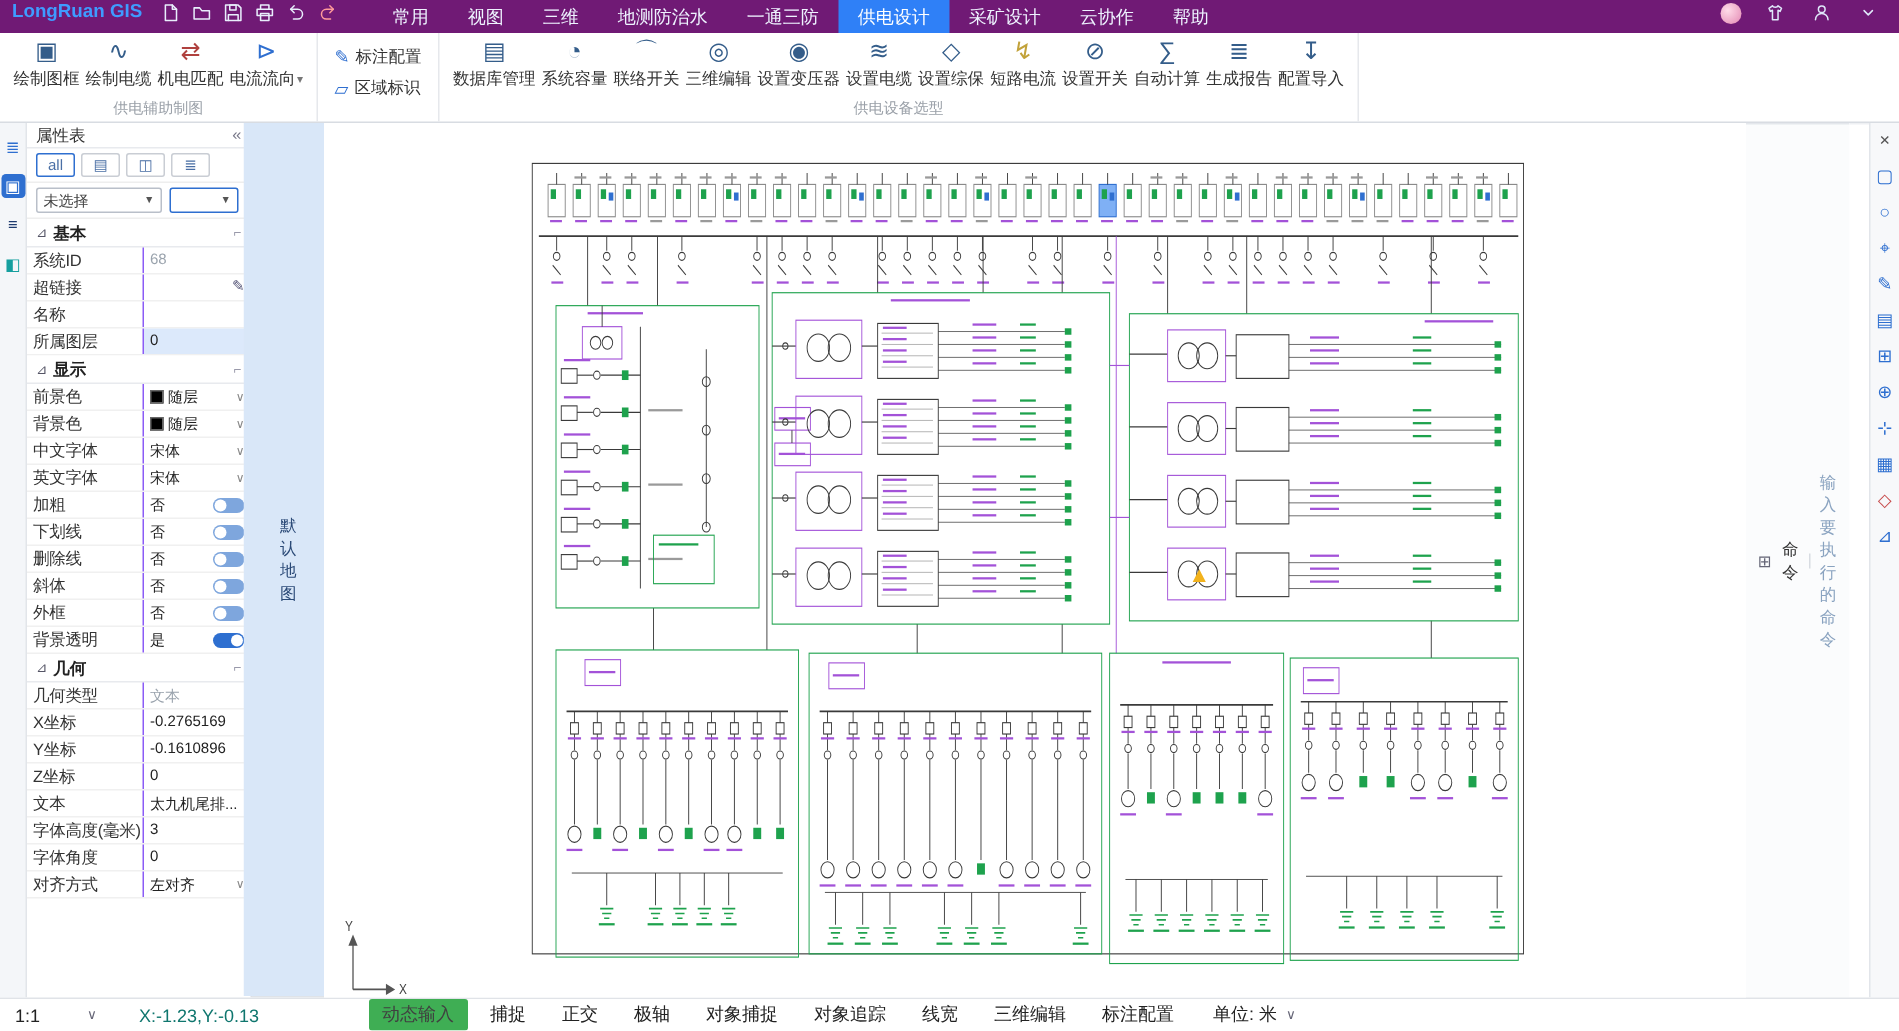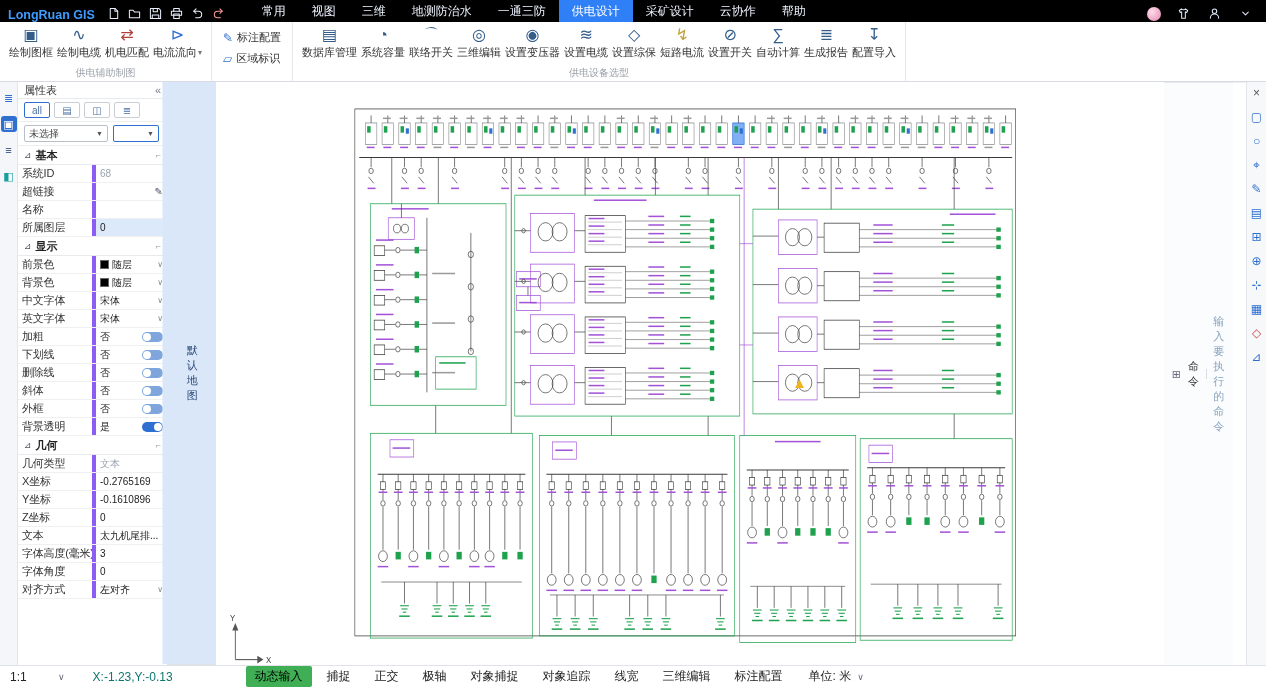--- a/index.html
+++ b/index.html
@@ -1,21 +1,21 @@
 <!DOCTYPE html>
 <html><head>
 <meta charset="utf-8">
 <style>
 *{margin:0;padding:0;box-sizing:border-box}
 html,body{width:1266px;height:687px;overflow:hidden;background:#fff;
   font-family:"Liberation Sans","DejaVu Sans",sans-serif;font-size:12px;color:#222}
 #app{width:1266px;height:687px;display:flex;flex-direction:column}
 
 
-.menubar{flex:0 0 22px;background:#000000;display:flex;align-items:flex-end;color:#e8eefc}
+.menubar{flex:0 0 22px;background:#701a75;display:flex;align-items:flex-start;color:#e8eefc}
 .logo{color:#3f9bff;font-weight:bold;font-size:12.5px;padding:0 10px 0 8px;white-space:nowrap}
 .file-icons{display:flex;gap:4px;align-items:center;margin-right:22px}
 .svg-ic{display:flex;align-items:center;justify-content:center;width:17px;height:17px;cursor:pointer}
 .menu-tabs{display:flex;height:100%}
 .menu-tab{padding:0 13px;line-height:22px;font-size:12px;color:#eef3ff;cursor:pointer;white-space:nowrap}
 .menu-tab.active{background:#2f80f7;color:#fff}
 .menubar-right{margin-left:auto;display:flex;align-items:center;gap:14px;padding-right:12px}
 .avatar{width:14px;height:14px;border-radius:50%;background:radial-gradient(circle at 35% 35%,#ffdce9,#e387b2);cursor:pointer}
 
 
@@ -48,21 +48,21 @@
 .props-selects{flex:0 0 24px;display:flex;gap:5px;padding:3px 6px;border-bottom:1px solid #eee;align-items:center}
 .psel{border:1px solid #b9bfc9;border-radius:2px;height:17px;display:flex;align-items:center;justify-content:space-between;padding:0 4px;font-size:10px;color:#444;cursor:pointer;background:#fff}
 .psel.first{width:84px}.psel.second{width:46px;border-color:#2e6fd0}
 .psel .dkch{font-size:7px;color:#555}
 .props-body{flex:1;overflow:hidden}
 .psec-h{display:flex;align-items:center;justify-content:space-between;height:19px;padding:0 6px;font-weight:bold;color:#222;border-bottom:1px solid #e8eaee;background:#fff}
 .psec-t{display:flex;align-items:center;gap:4px}
 .psec-h .tri{font-size:9px;color:#556;font-weight:normal;cursor:pointer}
 .psec-h .corner{font-size:9px;color:#99a;font-weight:normal;cursor:pointer}
 .prow{display:flex;height:18px;border-bottom:1px solid #f0f0f0}
-.prow .pl{width:78px;padding:0 4px;display:flex;align-items:center;border-right:4px solid #8b5cf6;color:#333;white-space:nowrap;overflow:hidden;letter-spacing:-.2px}
+.prow .pl{width:78px;padding:0 4px;display:flex;align-items:center;border-right:1px solid #8b5cf6;color:#333;white-space:nowrap;overflow:hidden;letter-spacing:-.2px}
 .prow .pv{flex:1;padding:0 4px;display:flex;align-items:center;gap:3px;color:#222;font-size:10px;overflow:hidden}
 .pv.muted .val{color:#9aa3ad}
 .pv.hl{background:#dce9fb}
 .swatch{width:9px;height:9px;background:#000;border:1px solid #666;flex:0 0 9px}
 .chev{margin-left:auto;color:#888;font-size:8px}
 .editpen{margin-left:auto;color:#557;font-size:10px;cursor:pointer}
 .toggle{margin-left:auto;width:21px;height:10px;border-radius:5px;background:#7ea6dd;position:relative;flex:0 0 21px;cursor:pointer}
 .toggle.on{background:#2e6fd0}
 .toggle::after{content:"";position:absolute;width:8px;height:8px;border-radius:50%;background:#fff;top:1px;left:1px}
 .toggle.on::after{left:auto;right:1px}
@@ -86,21 +86,21 @@
 
 .right-strip{width:20px;background:#f7f8fa;border-left:1px solid #e2e5ea;display:flex;flex-direction:column;align-items:center;padding-top:5px;gap:11px}
 .rs-icon{font-size:12px;line-height:13px;cursor:pointer}
 
 
 .statusbar{flex:0 0 22px;background:#fff;border-top:1px solid #e0e3e8;display:flex;align-items:center;padding:0 10px;font-size:12px}
 .sb-scale{width:48px;cursor:pointer}
 .sb-chev{color:#667;font-size:9px;margin-right:28px;cursor:pointer}
 .sb-coords{width:150px;color:#0f766e;white-space:nowrap}
 .sb-toggle{padding:2px 9px;margin:0 3px;cursor:pointer;color:#222;border-radius:2px;white-space:nowrap}
-.sb-toggle.active{background:#3fae54;color:#000000}
+.sb-toggle.active{background:#3fae54;color:#404040}
 .sb-units{margin-left:14px;cursor:pointer;white-space:nowrap}
 .sb-chev2{color:#667;font-size:9px;margin-left:6px;cursor:pointer}
 </style>
 </head>
 <body>
 
 <div id="app">
 
   <header class="menubar">
     <div class="logo">LongRuan GIS</div>

